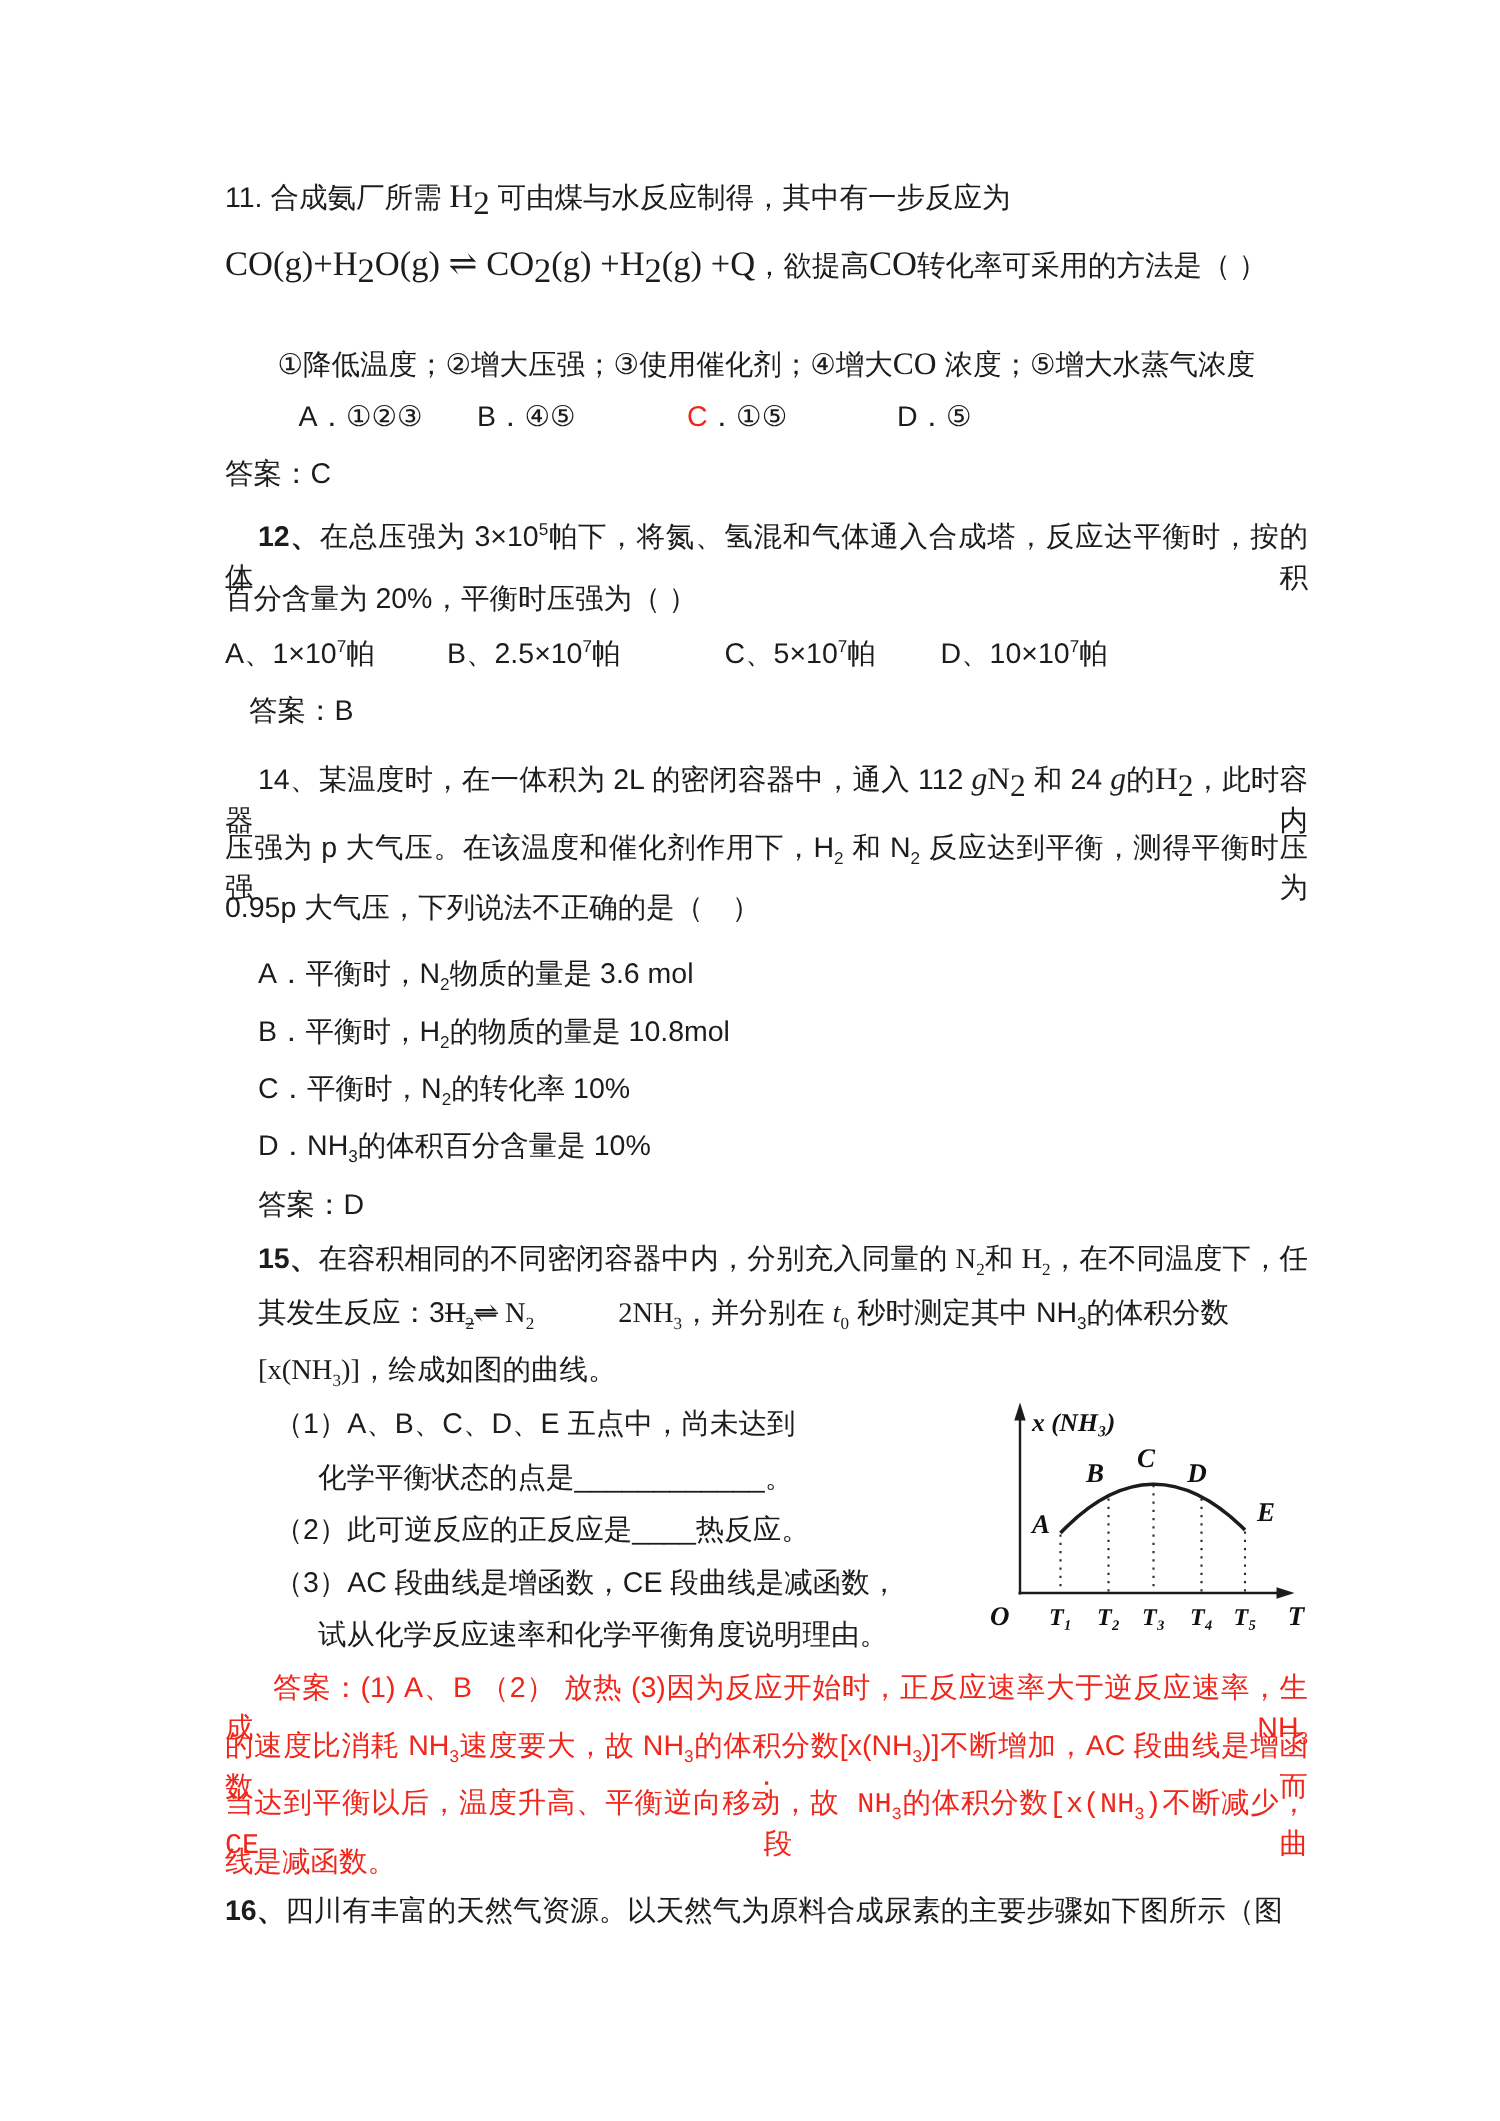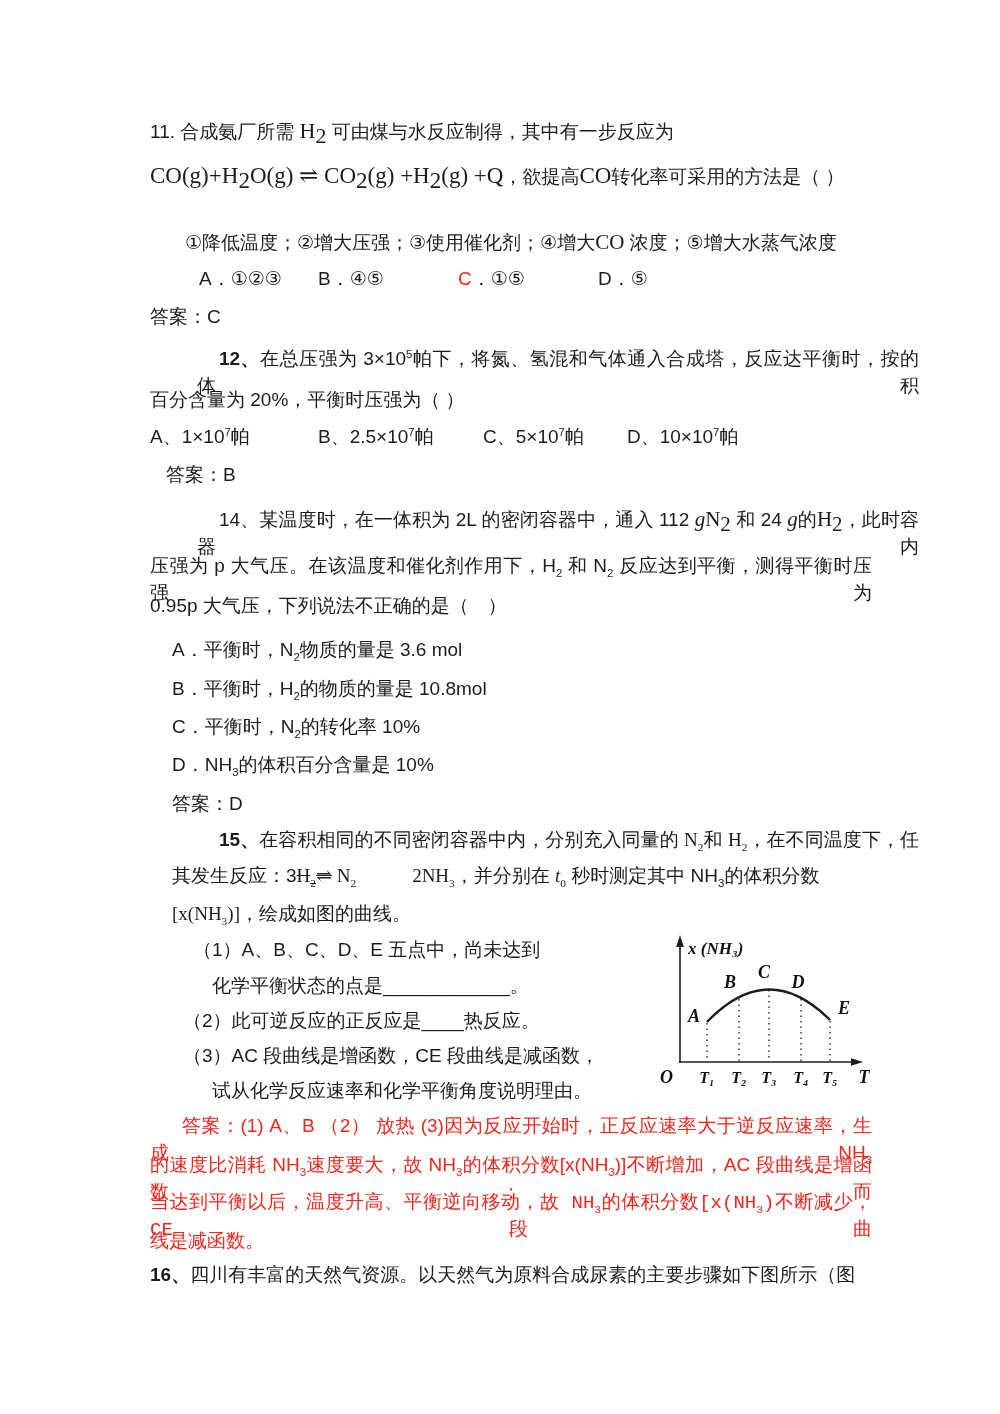--- a/index.html
+++ b/index.html
@@ -4,36 +4,36 @@
 <style>
   html,body{margin:0;padding:0;background:#888;}
   .page{
     position:relative;width:1000px;height:1414px;margin:0 auto;
     background:#ffffff;color:#1c1c1c;
     font-family:"Liberation Sans","DejaVu Sans",sans-serif;
     font-size:19px;overflow:hidden;
   }
   .ln{position:absolute;white-space:nowrap;line-height:1.4;}
   .just{white-space:normal;text-align:justify;text-align-last:justify;}
-  .ind{text-indent:22px;margin-left:47px;}
+  .ind{text-indent:22px;}
   .ind32{text-indent:32px;}
   .b{font-weight:bold;}
   .red{color:#f0261b;}
   .it{font-style:italic;}
   .st{text-decoration:line-through;}
   .fm{font-family:"Liberation Serif","DejaVu Serif",serif;}
   .eq .fm{font-size:23px;}
   .lg{font-size:22px;}
   .md{font-size:21px;}
   sub,sup{font-size:60%;line-height:0;}
   .sp56{display:inline-block;width:56px;}
   .oprow{width:722px;height:28px;}
   .oprow span.opt{position:absolute;top:0;}
   .r1a{left:49px;}  .r1b{left:168px;} .r1c{left:308px;} .r1d{left:448px;}
-  .r2a{left:0px;}   .r2b{left:168px;} .r2c{left:302px;margin-left:31px;} .r2d{left:477px;}
+  .r2a{left:0px;}   .r2b{left:148px;} .r2c{left:302px;margin-left:31px;} .r2d{left:477px;}
   
   .chart{position:absolute;left:650px;top:930px;width:242px;height:168px;}
   .ax{stroke:#1c1c1c;stroke-width:1.6;fill:none;}
   .axf{fill:#1c1c1c;stroke:none;}
   .curve{stroke:#1c1c1c;stroke-width:2.4;fill:none;}
   .dot{stroke:#2a2a2a;stroke-width:1.4;fill:none;stroke-dasharray:1.5 4;}
   .ctext{font-family:"Liberation Serif","DejaVu Serif",serif;fill:#111;}
   .cl{font-size:17px;font-style:italic;font-weight:bold;}
   .tk{font-size:16px;font-style:italic;font-weight:bold;}
   .pt{font-size:18px;font-style:italic;font-weight:bold;}
@@ -69,21 +69,21 @@
   <div class="ln" style="left:150px;top:593px;"><span>0.95p 大气压，下列说法不正确的是（　）</span></div>
   <div class="ln" style="left:172px;top:637px;"><span>A．平衡时，N</span><sub>2</sub><span>物质的量是 3.6 mol</span></div>
   <div class="ln" style="left:172px;top:676px;"><span>B．平衡时，H</span><sub>2</sub><span>的物质的量是 10.8mol</span></div>
   <div class="ln" style="left:172px;top:714px;"><span>C．平衡时，N</span><sub>2</sub><span>的转化率 10%</span></div>
   <div class="ln" style="left:172px;top:752px;"><span>D．NH</span><sub>3</sub><span>的体积百分含量是 10%</span></div>
   <div class="ln" style="left:172px;top:791px;"><span>答案：D</span></div>
 
   <div class="ln just ind" style="left:150px;top:827px;width:722px;"><span class="b">15、</span><span>在容积相同的不同密闭容器中内，分别充入同量的 </span><span class="fm">N</span><sub class="fm">2</sub><span>和 </span><span class="fm">H</span><sub class="fm">2</sub><span>，在不同温度下，任</span></div>
   <div class="ln" style="left:172px;top:863px;"><span>其发生反应：3</span><span class="fm st">H</span><sub class="fm st">2</sub><span class="fm st">⇌</span><span class="fm"> N</span><sub class="fm">2</sub><span class="sp56"></span><span class="fm">2NH</span><sub class="fm">3</sub><span>，并分别在 </span><span class="fm it">t</span><sub class="fm">0</sub><span> 秒时测定其中 NH</span><sub>3</sub><span>的体积分数</span></div>
   <div class="ln" style="left:172px;top:901px;"><span class="fm">[x(NH</span><sub class="fm">3</sub><span class="fm">)]</span><span>，绘成如图的曲线。</span></div>
-  <div class="ln" style="left:183px;top:937px;margin-left:10px;"><span>（1）A、B、C、D、E 五点中，尚未达到</span></div>
+  <div class="ln" style="left:183px;top:937px;"><span>（1）A、B、C、D、E 五点中，尚未达到</span></div>
   <div class="ln" style="left:212px;top:973px;"><span>化学平衡状态的点是____________。</span></div>
   <div class="ln" style="left:183px;top:1008px;"><span>（2）此可逆反应的正反应是____热反应。</span></div>
   <div class="ln" style="left:183px;top:1043px;"><span>（3）AC 段曲线是增函数，CE 段曲线是减函数，</span></div>
   <div class="ln" style="left:212px;top:1078px;"><span>试从化学反应速率和化学平衡角度说明理由。</span></div>
 
   <svg class="chart" viewBox="0 0 242 168" xmlns="http://www.w3.org/2000/svg">
 
     <line class="ax" x1="30" y1="15" x2="30" y2="133"></line>
     <polygon class="axf" points="30,5 26.2,17 33.8,17"></polygon>
     <line class="ax" x1="29" y1="132" x2="204" y2="132"></line>

